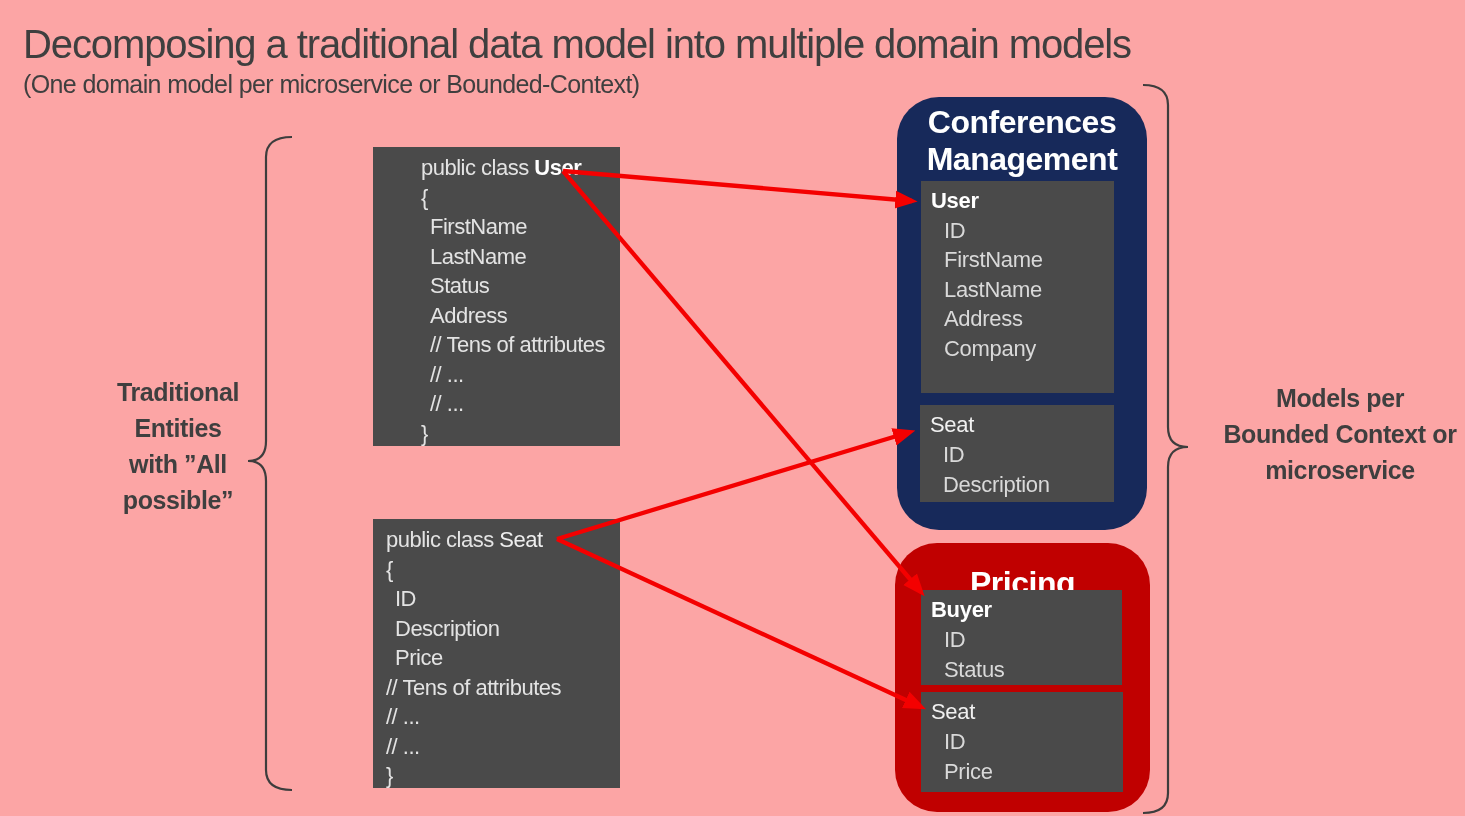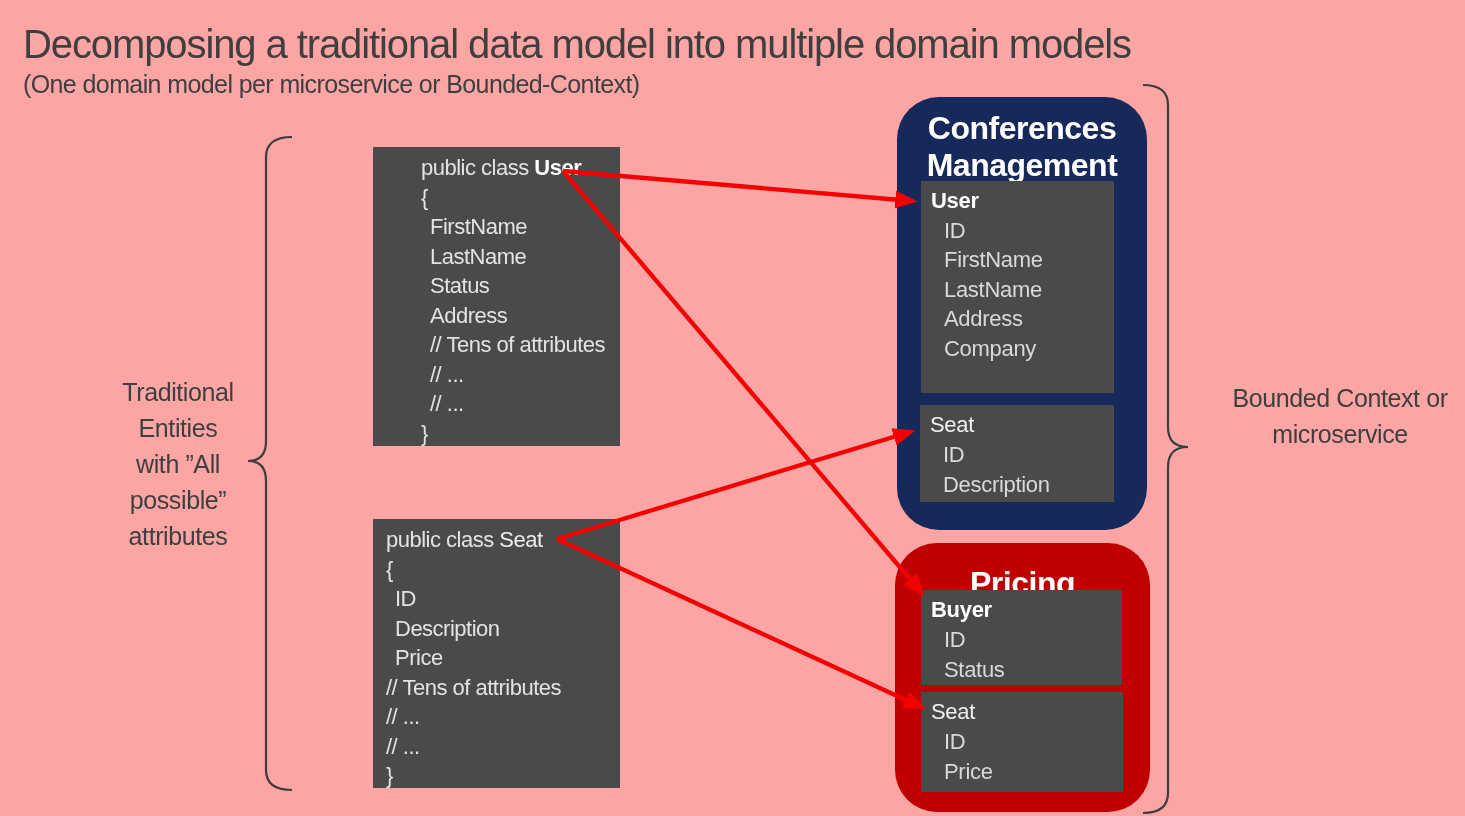--- a/index.html
+++ b/index.html
@@ -11,21 +11,21 @@
   .page-title{
     position:absolute;left:23px;top:22px;font-size:40px;font-weight:300;
     letter-spacing:-1.1px;color:#3f3f3f;white-space:nowrap;
   }
   .page-subtitle{
     position:absolute;left:23px;top:70px;font-size:25px;font-weight:300;
     letter-spacing:-0.6px;color:#3f3f3f;white-space:nowrap;
   }
   
   .side-note{
-    position:absolute;text-align:center;font-size:25px;font-weight:400;
+    position:absolute;text-align:center;font-size:25px;font-weight:700;
     letter-spacing:-0.4px;color:#3f3f3f;line-height:36px;
   }
   #left-note{left:83px;top:374px;width:190px;}
   #right-note{left:1215px;top:380px;width:250px;}
   
   .code-box{
     position:absolute;background:#4a4a4a;color:#e3e3e3;
     font-size:22px;letter-spacing:-0.5px;line-height:29.5px;
     padding:6px 0 0 13px;box-sizing:border-box;overflow:hidden;
   }
@@ -36,21 +36,21 @@
   .code-box .cls{color:#eeeeee;}
   .code-box .ind{padding-left:9px;}
   
   .context{
     position:absolute;border-radius:42px;box-sizing:border-box;
   }
   #ctx-conf{left:897px;top:97px;width:250px;height:433px;background:#17295a;}
   #ctx-pricing{left:895px;top:543px;width:255px;height:269px;background:#c00000;}
   .context-title{
     text-align:center;color:#ffffff;font-weight:bold;font-size:32px;
-    line-height:37px;letter-spacing:-0.5px;padding-top:13px;
+    line-height:37px;letter-spacing:-0.5px;padding-top:7px;
   }
   #ctx-pricing .context-title{padding-top:22px;}
   .entity-box{
     position:absolute;background:#4a4a4a;box-sizing:border-box;
     font-size:22px;letter-spacing:-0.3px;line-height:29.5px;
     padding:5px 0 0 10px;overflow:hidden;color:#d9d9d9;
   }
   .entity-head{color:#ffffff;font-weight:bold;}
   .entity-head.plain{font-weight:normal;color:#f0f0f0;}
   .entity-box .fld{padding-left:13px;}
@@ -67,24 +67,24 @@
 <div id="canvas">
 
   <div class="page-title">Decomposing a traditional data model into multiple domain models</div>
   <div class="page-subtitle">(One domain model per microservice or Bounded-Context)</div>
 
   <div id="left-note" class="side-note">
     <div>Traditional</div>
     <div>Entities</div>
     <div>with ”All</div>
     <div>possible”</div>
-    <div>attributes</div>
   </div>
 
   <div id="right-note" class="side-note">
+    <div>Models per</div>
     <div>Bounded Context or</div>
     <div>microservice</div>
   </div>
 
   <div id="code-user" class="code-box">
     <div><span class="kw">public class </span><span class="cls-bold">User</span></div>
     <div>{</div>
     <div class="ind">FirstName</div>
     <div class="ind">LastName</div>
     <div class="ind">Status</div>

